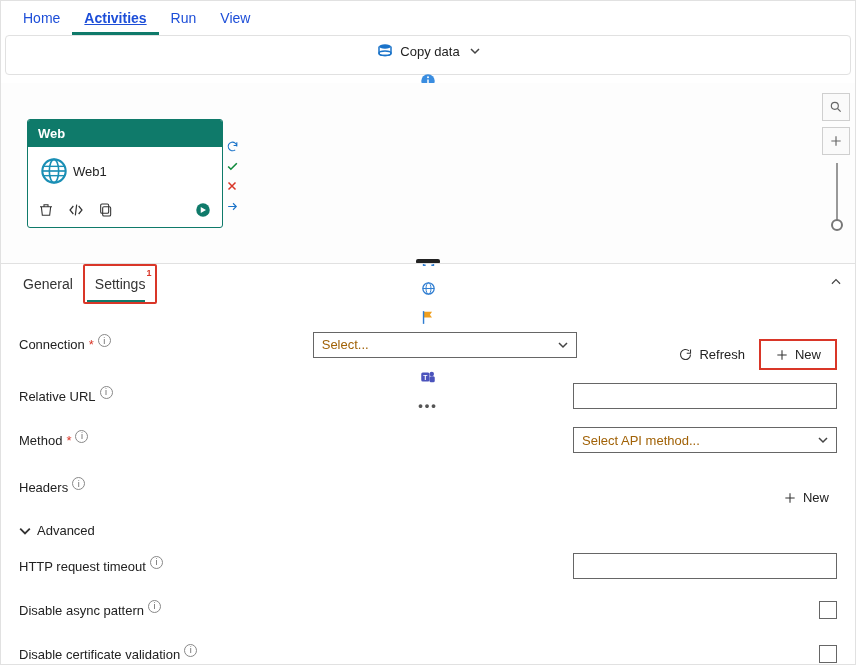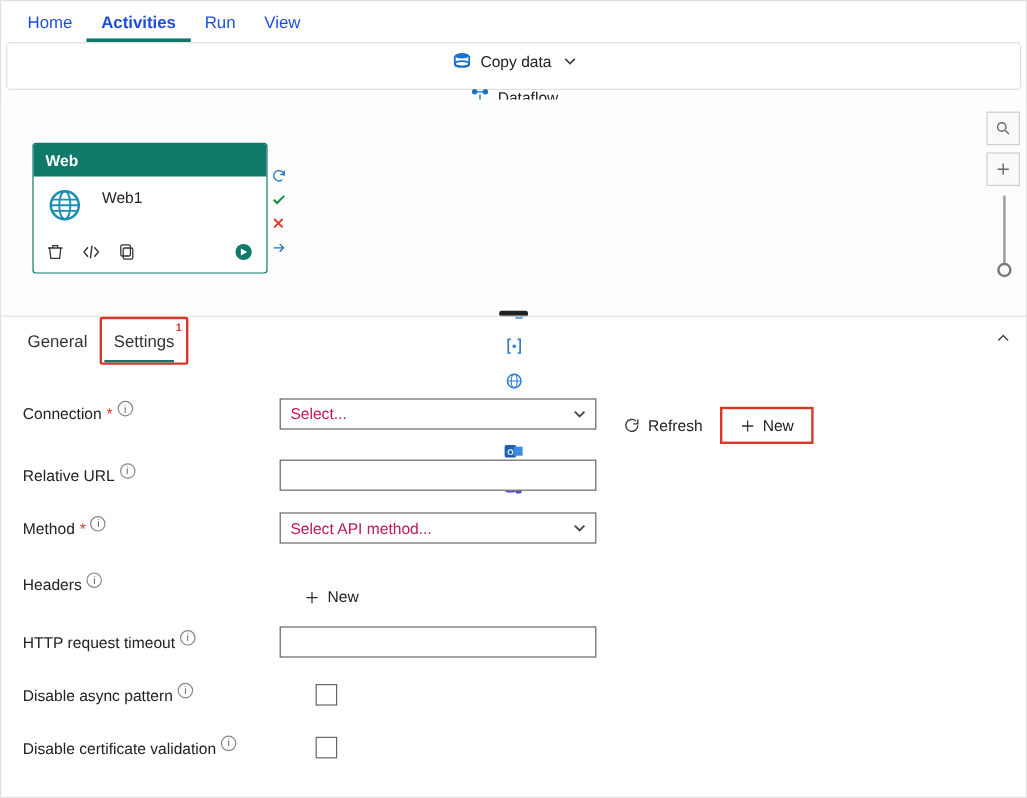--- a/index.html
+++ b/index.html
@@ -31,20 +31,21 @@
   .menu-item {
     padding: 8px 12px 6px 12px;
     cursor: pointer;
     font-size: 14px;
     color: #1d4ed8;
     border-bottom: 3px solid transparent;
   }
   .menu-item.active {
     border-bottom-color: #0f7a6a;
     font-weight: 600;
+    text-decoration: underline;
   }
 
   
   .toolbar {
     display: flex;
     align-items: center;
     height: 40px;
     border: 1px solid #e1e1e1;
     border-radius: 4px;
     margin: 0 4px 8px 4px;
@@ -85,22 +86,23 @@
   .activity-header {
     background: #0f7a6a;
     color: #fff;
     font-weight: 600;
     padding: 6px 10px;
     font-size: 13px;
     border-radius: 2px 2px 0 0;
   }
   .activity-body {
     display: flex;
+    align-items: center;
     padding: 10px 12px;
-    gap: 17px;
+    gap: 5px;
   }
   .activity-footer {
     display: flex;
     align-items: center;
     justify-content: space-between;
     padding: 6px 10px 8px 10px;
   }
   .footer-left { display:flex; gap:14px; }
   .side-icons {
     position: absolute;
@@ -197,20 +199,21 @@
 
   
   .form {
     padding:16px 18px;
   }
   .form-row {
     display:flex;
     align-items:center;
     min-height:36px;
     margin-bottom:8px;
+    justify-content:space-between;
   }
   .form-row.tall { min-height:42px; }
   .form-label {
     width:214px;
     display:flex;
     align-items:center;
     gap:4px;
     font-size:13px;
     color:#222;
   }
@@ -230,21 +233,21 @@
   .select-box, .text-box {
     width:264px;
     height:26px;
     border:1px solid #666;
     background:#fff;
     padding:0 8px;
     display:flex;
     align-items:center;
     justify-content:space-between;
     font-size:13px;
-    color:#be185d;
+    color:#a16207;
     cursor:pointer;
   }
   .text-box { cursor:text; color:#222; }
   .select-box .caret { color:#444; }
   .inline-actions {
     display:flex;
     align-items:center;
     gap:6px;
     margin-left:14px;
   }
@@ -294,29 +297,20 @@
           <ellipse cx="12" cy="6" rx="8" ry="3" fill="#1a73c9"></ellipse>
           <path d="M4 6v9c0 1.6 3.6 3 8 3s8-1.4 8-3V6" fill="none" stroke="#1a73c9" stroke-width="2"></path>
           <ellipse cx="12" cy="15" rx="8" ry="3" fill="none" stroke="#1a73c9" stroke-width="2"></ellipse>
         </svg>
       <span>Copy data</span>
       <svg class="chev-down" width="10" height="10" viewBox="0 0 10 10">
           <path d="M1 3l4 4 4-4" fill="none" stroke="#444" stroke-width="1.5"></path>
         </svg>
     </div>
     <div class="tool-sep"></div>
-    <div class="tool-btn">
-      <svg width="18" height="18" viewBox="0 0 24 24">
-          <circle cx="6" cy="6" r="3" fill="#1a73c9"></circle>
-          <circle cx="18" cy="6" r="3" fill="#1a73c9"></circle>
-          <circle cx="12" cy="18" r="3" fill="#1a73c9"></circle>
-          <path d="M6 6h12M12 18V9" stroke="#1a73c9" stroke-width="1.5" fill="none"></path>
-        </svg>
-      <span>Dataflow</span>
-    </div>
     <div class="tool-sep"></div>
     <div class="tool-sep"></div>
 
     <div class="tool-btn compact">
       <svg width="18" height="18" viewBox="0 0 24 24">
           <circle cx="12" cy="12" r="9" fill="#3a8de0"></circle>
           <rect x="11" y="10" width="2" height="7" fill="#fff"></rect>
           <circle cx="12" cy="7" r="1.3" fill="#fff"></circle>
         </svg>
     </div>
@@ -543,20 +537,26 @@
         <span class="info-icon">i</span>
       </div>
       <div class="link-btn" style="margin-left:12px">
         <svg width="14" height="14" viewBox="0 0 24 24">
             <path d="M12 4v16M4 12h16" stroke="#333" stroke-width="1.8"></path>
           </svg>
         <span>New</span>
       </div>
     </div>
 
+    <div class="adv-header">
+      <svg width="12" height="12" viewBox="0 0 10 10">
+          <path d="M1 3l4 4 4-4" fill="none" stroke="#333" stroke-width="1.5"></path>
+        </svg>
+      <span>Advanced</span>
+    </div>
 
     <div class="form-row">
       <div class="form-label">
         <span>HTTP request timeout</span>
         <span class="info-icon">i</span>
       </div>
       <div class="field-wrap">
         <div class="text-box"></div>
       </div>
     </div>

